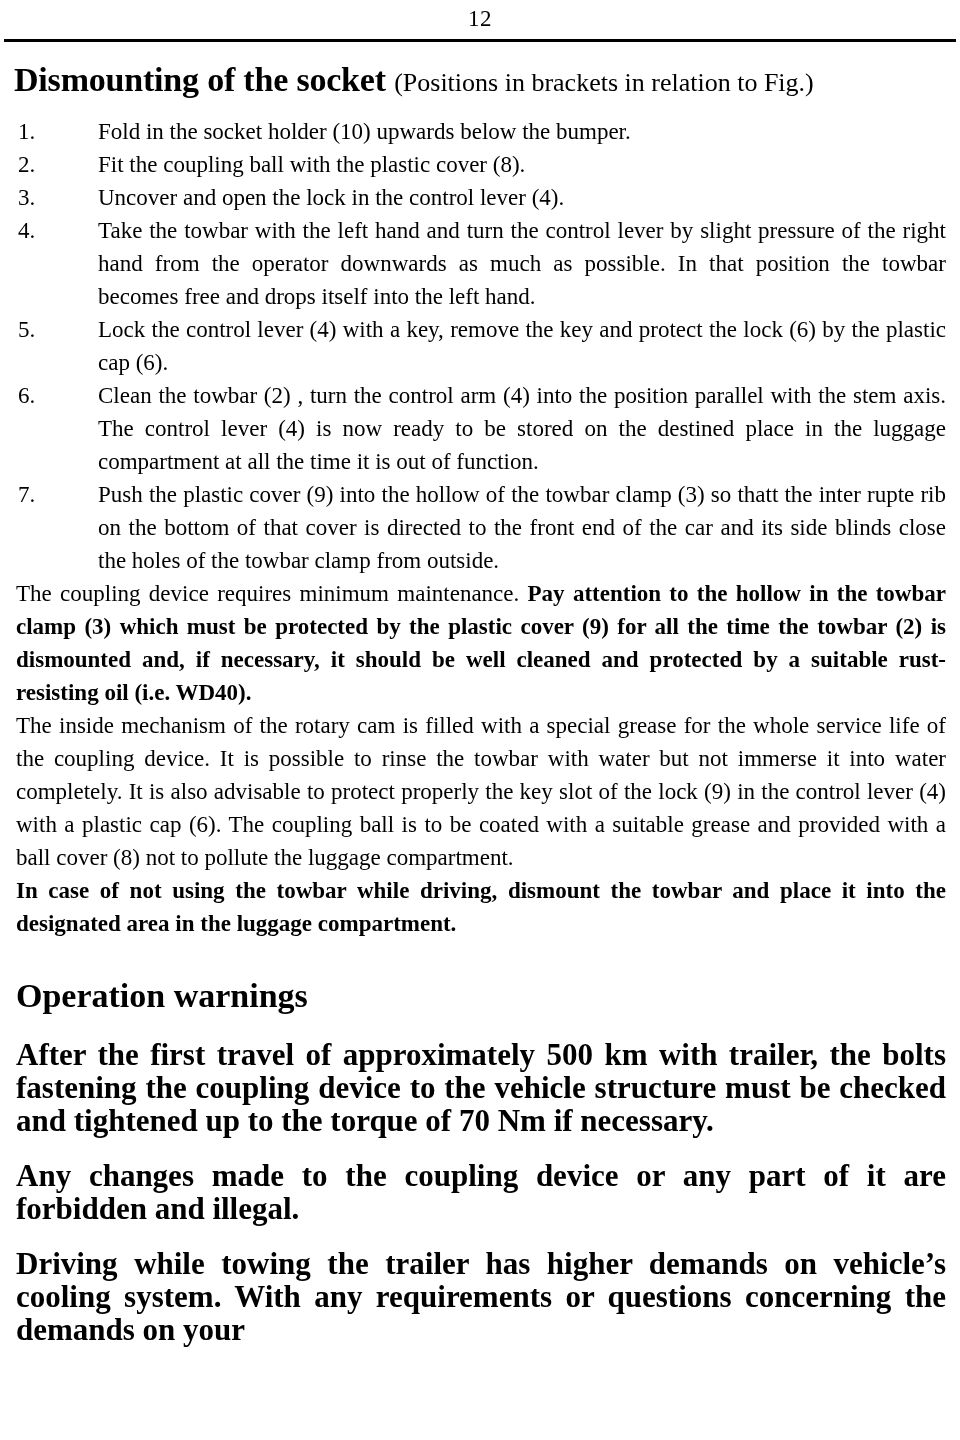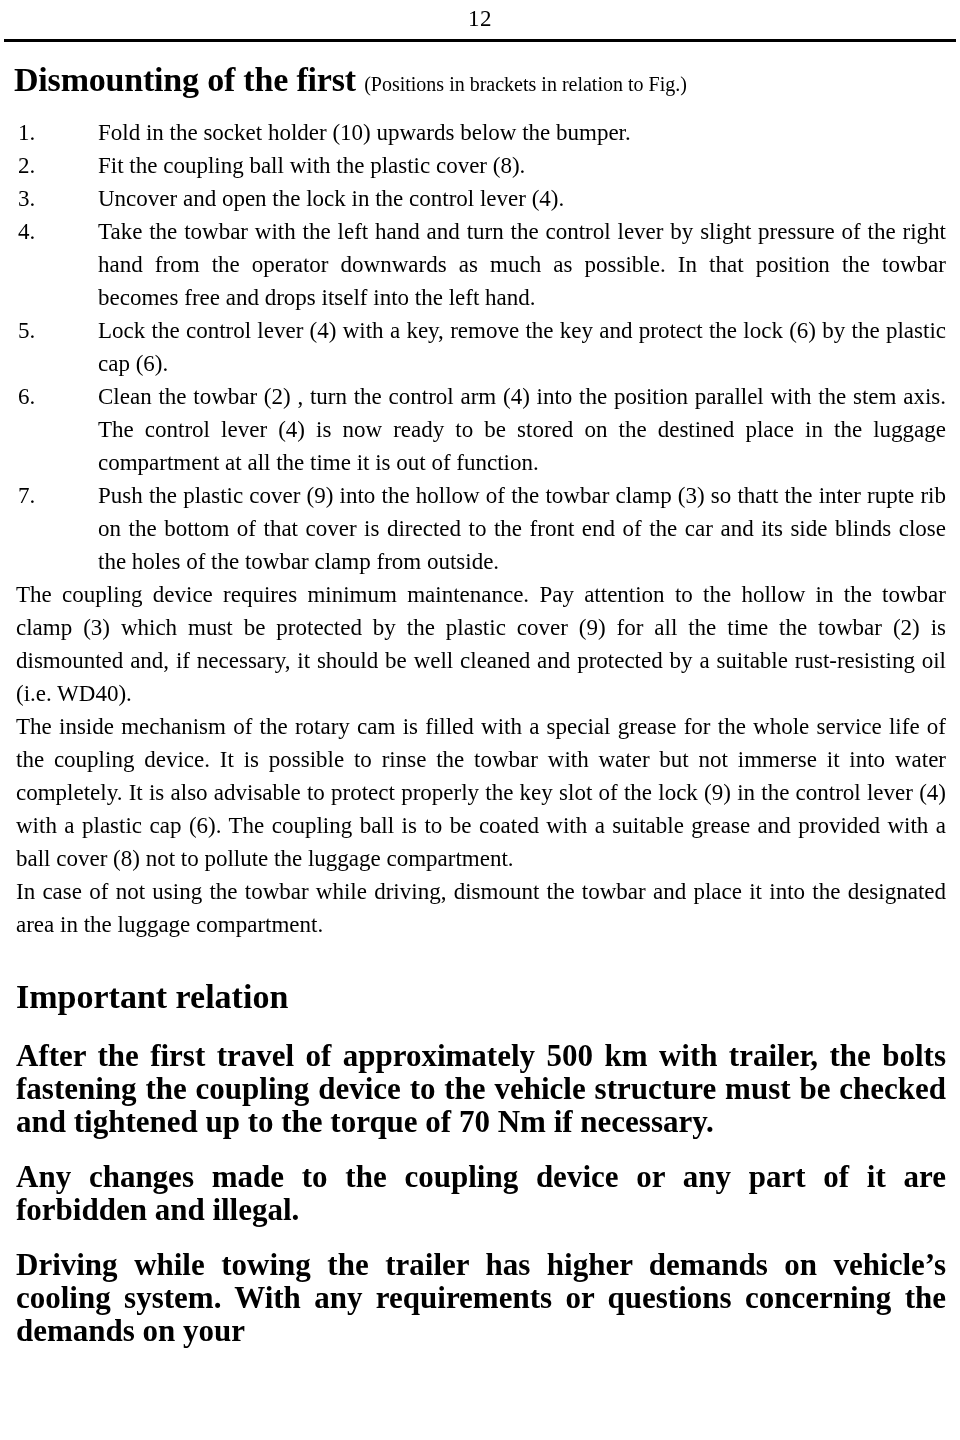--- a/index.html
+++ b/index.html
@@ -35,21 +35,21 @@
     height: 0;
   }
   h1.section-heading {
     font-size: 34px;
     font-weight: bold;
     line-height: 40px;
     margin: 18px 0 0 0;
     letter-spacing: -0.2px;
   }
   h1.section-heading .sub {
-    font-size: 20px;
+    font-size: 26px;
     font-weight: normal;
     letter-spacing: 0;
   }
   ol.steps {
     list-style: none;
     margin: 12px 0 0 0;
     padding: 0;
   }
   ol.steps > li {
     position: relative;
@@ -75,21 +75,21 @@
   }
   p.body-par {
     font-size: 23px;
     line-height: 33px;
     text-align: justify;
     text-justify: inter-word;
     margin: 0;
     padding: 0 0 0 2px;
   }
   .bold {
-    font-weight: normal;
+    font-weight: bold;
   }
   h1.warnings-heading {
     font-size: 34px;
     font-weight: bold;
     line-height: 40px;
     margin: 36px 0 0 2px;
   }
   p.warn-par {
     font-size: 31px;
     line-height: 33px;
@@ -109,21 +109,21 @@
   }
 </style>
 </head>
 <body>
 
 <div class="page">
 
   <div class="page-number">12</div>
   <hr class="header-rule">
 
-  <h1 class="section-heading"><span>Dismounting of the first</span> <span class="sub">(Positions in brackets in relation to Fig.)</span></h1>
+  <h1 class="section-heading"><span>Dismounting of the socket</span> <span class="sub">(Positions in brackets in relation to Fig.)</span></h1>
 
   <ol class="steps">
     <li>
         <span class="num">1.</span>
         <span class="txt">Fold in the socket holder (10) upwards below the bumper.</span>
       </li>
     <li>
         <span class="num">2.</span>
         <span class="txt">Fit the coupling ball  with the plastic cover (8).</span>
       </li>
@@ -149,21 +149,21 @@
       </li>
   </ol>
 
 
   <p class="body-par maint-block"><span>The coupling device requires minimum maintenance. </span><span class="bold">Pay attention to the hollow in the towbar clamp (3) which must be protected by the plastic cover (9) for all the time the towbar (2) is dismounted and, if necessary, it should be well cleaned and protected by a suitable rust-resisting oil (i.e. WD40).</span></p>
 
   <p class="body-par">The inside mechanism of the rotary cam is filled with a special grease for the whole service life of the coupling device. It is possible to rinse the towbar with water but not immerse it into water completely. It is also advisable to protect properly the key slot of the lock (9) in the control lever (4) with a plastic cap (6). The coupling ball is to be coated with a suitable grease and provided with a ball cover (8)  not to pollute the luggage compartment.</p>
 
   <p class="body-par bold">In case of not using the towbar while driving, dismount the towbar and place it into the designated area in the luggage compartment.</p>
 
-  <h1 class="warnings-heading">Important relation</h1>
+  <h1 class="warnings-heading">Operation warnings</h1>
 
   <p class="warn-par">After the first travel of approximately 500 km with trailer, the bolts fastening the coupling device to the vehicle structure must be checked and tightened up to the torque of 70 Nm if necessary.</p>
 
   <p class="warn-par">Any changes made to the coupling device or any part of it are forbidden and illegal.</p>
 
   <p class="warn-par last">Driving while towing the trailer has higher demands on vehicle’s cooling system. With any requirements or questions concerning the demands on your</p>
 
 </div>
 
 </body></html>

